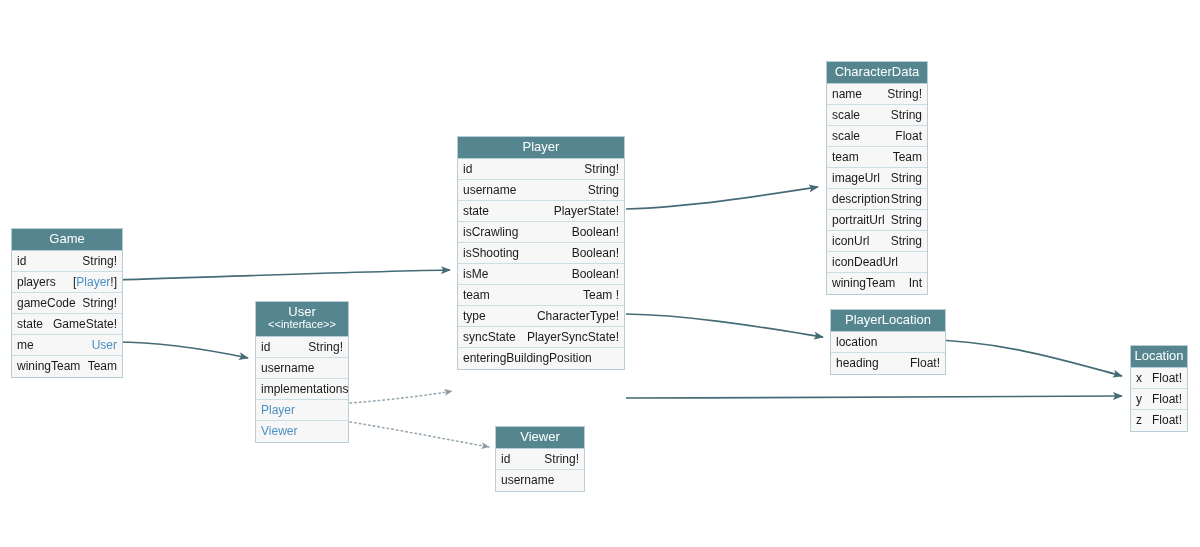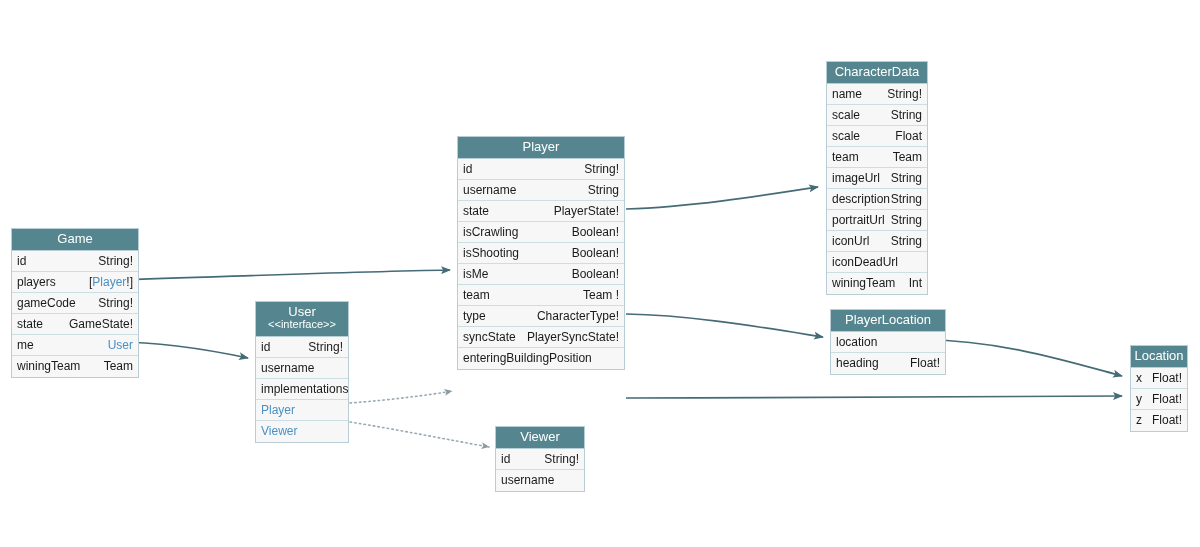--- a/index.html
+++ b/index.html
@@ -110,21 +110,21 @@
 
     <path d="M626,398 C 800,398 980,397 1122,396" fill="none" stroke="#456b77" stroke-width="1.7" marker-end="url(#arrowSolid)"></path>
 
     <path d="M925,340 C 1000,340 1070,362 1122,376" fill="none" stroke="#456b77" stroke-width="1.7" marker-end="url(#arrowSolid)"></path>
 
     <path d="M350,403 C 390,400 430,395 452,391" fill="none" stroke="#9aa9b2" stroke-width="1.6" stroke-dasharray="1.5,3.2" stroke-linecap="round" marker-end="url(#arrowDotted)"></path>
 
     <path d="M350,422 C 400,430 450,440 489,447" fill="none" stroke="#9aa9b2" stroke-width="1.6" stroke-dasharray="1.5,3.2" stroke-linecap="round" marker-end="url(#arrowDotted)"></path>
   </svg>
 
-  <div class="entity" style="left:11px; top:228px; width:128px;">
+  <div class="entity" style="left:11px; top:228px; width:112px;">
     <div class="ent-header">Game</div>
     <div class="row clearfix">
       <span class="fname">id</span>
       <span class="ftype">String!</span>
     </div>
     <div class="row clearfix">
       <span class="fname">players</span>
       <span class="ftype"><span class="plain">[</span><span class="lnk">Player</span><span class="plain">!]</span></span>
     </div>
     <div class="row clearfix">

